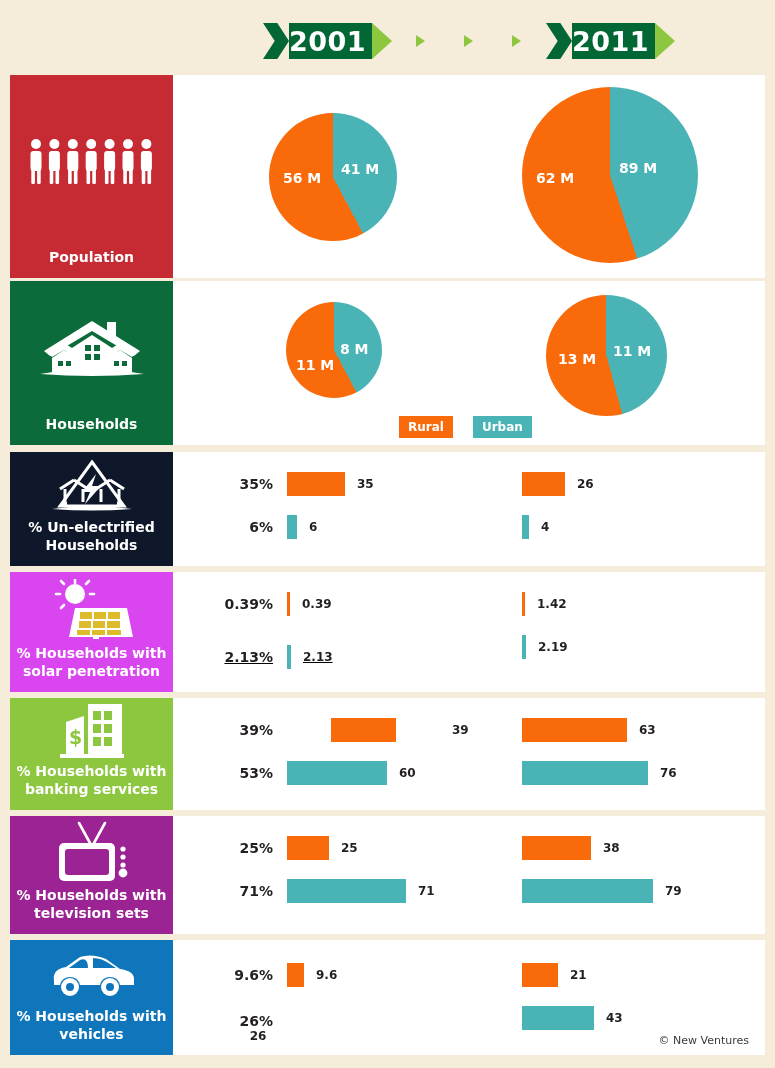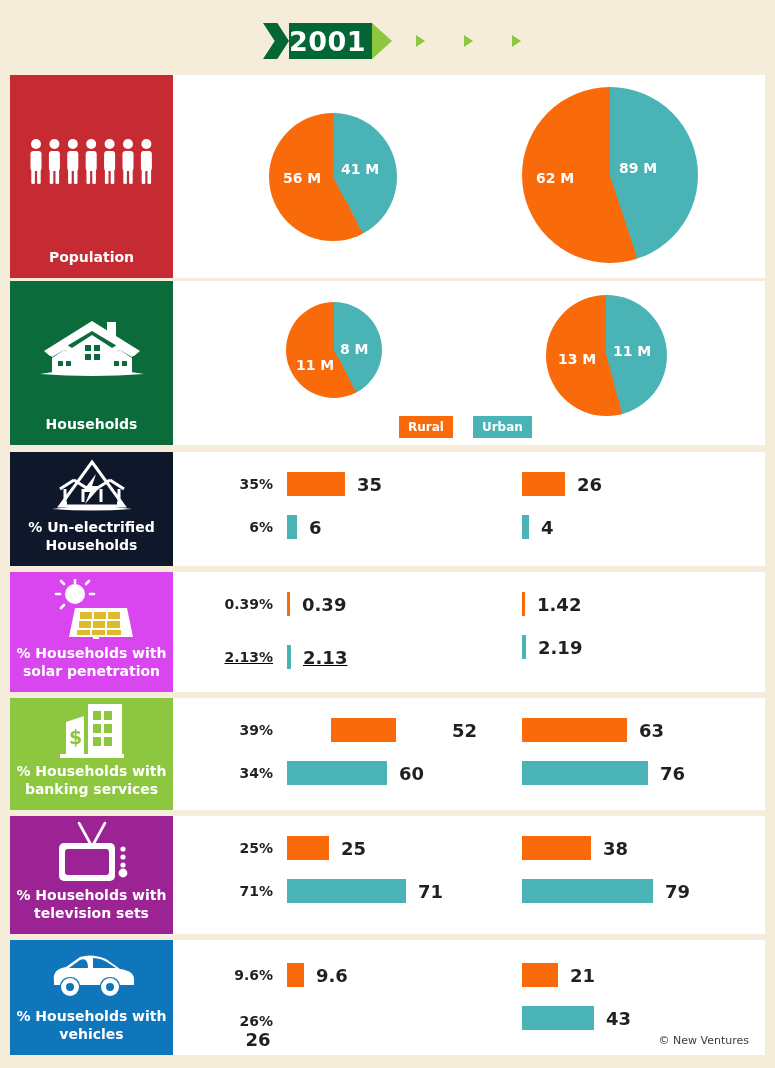--- a/index.html
+++ b/index.html
@@ -88,21 +88,21 @@
 
   
   .bargroup{position:absolute;}
   .barline{position:absolute;display:flex;align-items:center;height:24px;}
   .blabel{
     width:70px;text-align:right;font-weight:bold;font-size:14px;color:#231F20;
     font-family:"DejaVu Sans", sans-serif;padding-right:14px;box-sizing:border-box;
   }
   .bar{height:24px;}
   .bval{
-    font-weight:bold;font-size:18px;color:#231F20;padding-left:12px;
+    font-weight:bold;font-size:12px;color:#231F20;padding-left:12px;
     font-family:"DejaVu Sans", sans-serif;white-space:nowrap;
   }
   .bar.rural{background:#F96A0B;}
   .bar.urban{background:#4AB3B5;}
 
   .credit{
     position:absolute;right:16px;bottom:8px;
     font-size:11px;color:#3A3A3A;font-family:"DejaVu Sans", sans-serif;
   }
 
@@ -117,20 +117,27 @@
     <div class="yr-body">
       <span>2001</span>
     </div>
     <div class="yr-tip"></div>
   </div>
 
   <div class="mini-arrow" style="left:416px;"></div>
   <div class="mini-arrow" style="left:464px;"></div>
   <div class="mini-arrow" style="left:512px;"></div>
 
+  <div class="yr-chip" style="left:546px;">
+    <div class="yr-notch"></div>
+    <div class="yr-body">
+      <span>2011</span>
+    </div>
+    <div class="yr-tip"></div>
+  </div>
 </div>
 
 <div class="row" style="top:75px;height:203px;">
   <div class="label-cell" style="background:#C62A33;">
     <div class="icon">
       <svg width="130" height="48" viewBox="0 0 130 48">
         <g fill="#ffffff">
           <g>
               <circle cx="9" cy="6" r="5"></circle>
               <rect x="3.5" y="13" width="11" height="20" rx="3"></rect>
@@ -378,24 +385,24 @@
       </svg>
     </div>
     <div class="cap">% Households with banking services</div>
   </div>
 
   <div class="data-cell">
     <div class="bargroup" style="left:44px;top:20px;">
       <div class="barline" style="top:0;gap:44px;">
         <div class="blabel">39%</div>
         <div class="bar rural" style="width:65px;"></div>
-        <div class="bval">52</div>
-      </div>
-      <div class="barline" style="top:43px;">
-        <div class="blabel">34%</div>
+        <div class="bval">39</div>
+      </div>
+      <div class="barline" style="top:43px;">
+        <div class="blabel">53%</div>
         <div class="bar urban" style="width:100px;"></div>
         <div class="bval">60</div>
       </div>
     </div>
     <div class="bargroup" style="left:349px;top:20px;">
       <div class="barline" style="top:0;">
         <div class="bar rural" style="width:105px;"></div>
         <div class="bval">63</div>
       </div>
       <div class="barline" style="top:43px;">

